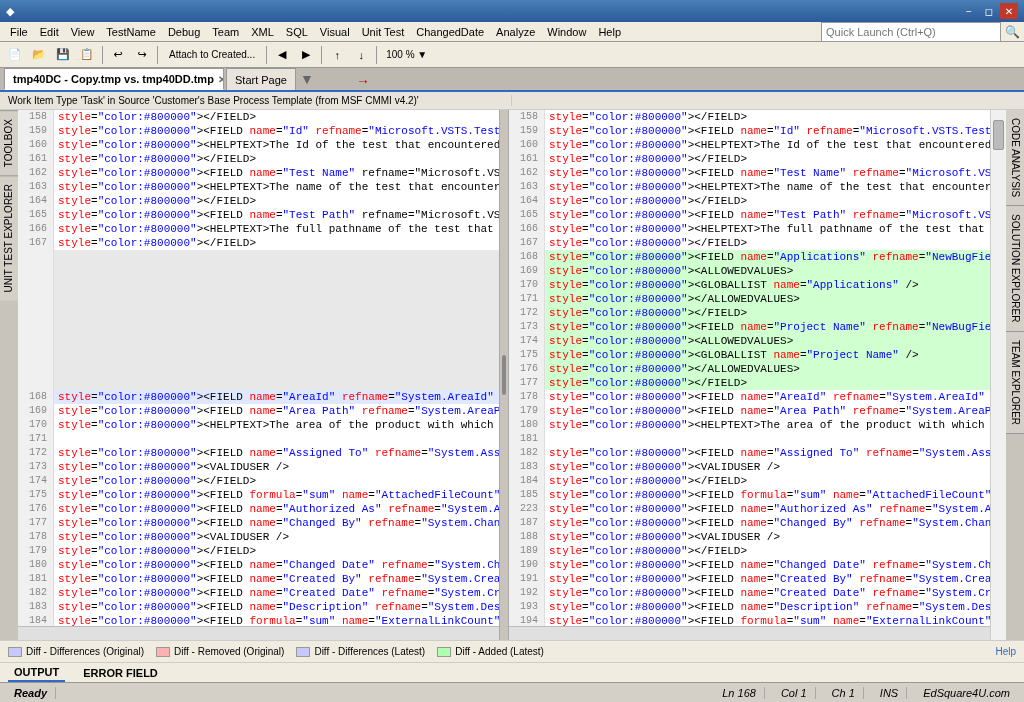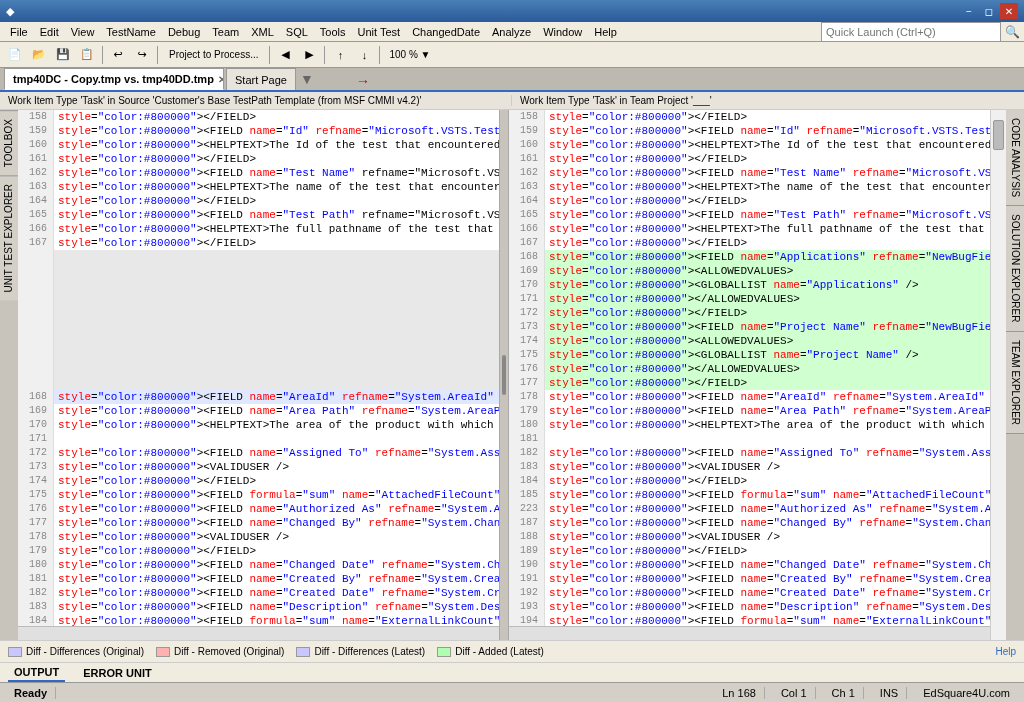--- a/index.html
+++ b/index.html
@@ -60,21 +60,21 @@
     .legend-item { display: flex; align-items: center; gap: 4px; }
     .legend-color { width: 14px; height: 10px; border: 1px solid #999; }
     .legend-help { margin-left: auto; color: #316ac5; cursor: pointer; }
 
     
     #status-bar { height: 20px; background: #d4d0c8; display: flex; align-items: center; padding: 0 6px; font-size: 11px; border-top: 1px solid #999; gap: 8px; }
     #output-bar { height: 20px; background: #f0ece0; display: flex; align-items: center; padding: 0 8px; font-size: 11px; border-top: 1px solid #ccc; gap: 12px; }
     .output-tab { padding: 2px 6px; cursor: pointer; font-weight: bold; }
     .output-tab.active { border-bottom: 2px solid #316ac5; }
 
-    .status-item { padding: 0 8px; border-right: 1px solid #aaa; }
+    .status-item { padding: 0 8px; border-right: 1px solid #aaa; font-style: italic; }
     .status-item:last-child { border-right: none; }
     .status-ready { font-weight: bold; }
 
     #code-area-wrapper { flex: 1; display: flex; flex-direction: column; overflow: hidden; }
 
     .both-panels { flex: 1; display: flex; overflow: hidden; }
     .panel-container { flex: 1; display: flex; flex-direction: column; overflow: hidden; }
     .panel-hscroll { height: 14px; background: #e0e0e0; border-top: 1px solid #bbb; }
 
     pre { margin: 0; font-family: 'Courier New', monospace; font-size: 11px; }
@@ -93,42 +93,42 @@
 
 <div id="menu-bar">
   <span class="menu-item">File</span>
   <span class="menu-item">Edit</span>
   <span class="menu-item">View</span>
   <span class="menu-item">TestName</span>
   <span class="menu-item">Debug</span>
   <span class="menu-item">Team</span>
   <span class="menu-item">XML</span>
   <span class="menu-item">SQL</span>
-  <span class="menu-item">Tools</span>
+  <span class="menu-item">Visual</span>
   <span class="menu-item">Unit Test</span>
   <span class="menu-item">ChangedDate</span>
   <span class="menu-item">Analyze</span>
   <span class="menu-item">Window</span>
   <span class="menu-item">Help</span>
   <span style="margin-left:auto; display:flex; align-items:center; gap:4px;">
     <input type="text" class="tb-search" style="width: 180px;" placeholder="Quick Launch (Ctrl+Q)">
     <span style="font-size:12px;">🔍</span>
   </span>
 </div>
 
 <div id="toolbar">
   <div class="tb-btn">📄</div>
   <div class="tb-btn">📂</div>
   <div class="tb-btn">💾</div>
   <div class="tb-btn">📋</div>
   <div class="tb-sep"></div>
   <div class="tb-btn">↩</div>
   <div class="tb-btn">↪</div>
   <div class="tb-sep"></div>
-  <div class="tb-btn" style="padding:0 6px; font-size:10px;">Project to Process...</div>
+  <div class="tb-btn" style="padding:0 6px; font-size:10px;">Attach to Created...</div>
   <div class="tb-sep"></div>
   <div class="tb-btn">◀</div>
   <div class="tb-btn">▶</div>
   <div class="tb-sep"></div>
   <div class="tb-btn">↑</div>
   <div class="tb-btn">↓</div>
   <div class="tb-sep"></div>
   <div class="tb-btn" style="padding:0 4px; font-size:10px;">100 % ▼</div>
 </div>
 
@@ -139,22 +139,21 @@
 
   </div>
   <div class="tab">
     <span>Start Page</span>
   </div>
   <span class="tab-add">▼</span>
   <span style="color:#cc0000; margin-left:40px; font-size:14px; align-self:center;">→</span>
 </div>
 
 <div id="wi-header">
-  <div class="wi-left">Work Item Type 'Task' in Source 'Customer's Base TestPath Template (from MSF CMMI v4.2)'</div>
-  <div class="wi-right">Work Item Type 'Task' in Team Project '___'</div>
+  <div class="wi-left">Work Item Type 'Task' in Source 'Customer's Base Process Template (from MSF CMMI v4.2)'</div>
 </div>
 
 <div id="main-area">
 
   <div id="left-side">
     <div class="left-tab">TOOLBOX</div>
     <div class="left-tab">UNIT TEST EXPLORER</div>
   </div>
 
   <div id="code-area-wrapper">
@@ -501,21 +500,21 @@
   </div>
   <div class="legend-item">
     <div class="legend-color" style="background:#b0ffb0;"></div>
     <span>Diff - Added (Latest)</span>
   </div>
   <span class="legend-help">Help</span>
 </div>
 
 <div id="output-bar">
   <span class="output-tab active">OUTPUT</span>
-  <span class="output-tab">ERROR UNIT</span>
+  <span class="output-tab">ERROR FIELD</span>
 </div>
 
 <div id="status-bar">
   <span class="status-item status-ready">Ready</span>
   <span style="flex:1;"></span>
   <span class="status-item">Ln 168</span>
   <span class="status-item">Col 1</span>
   <span class="status-item">Ch 1</span>
   <span class="status-item">INS</span>
   <span class="status-item">EdSquare4U.com</span>

